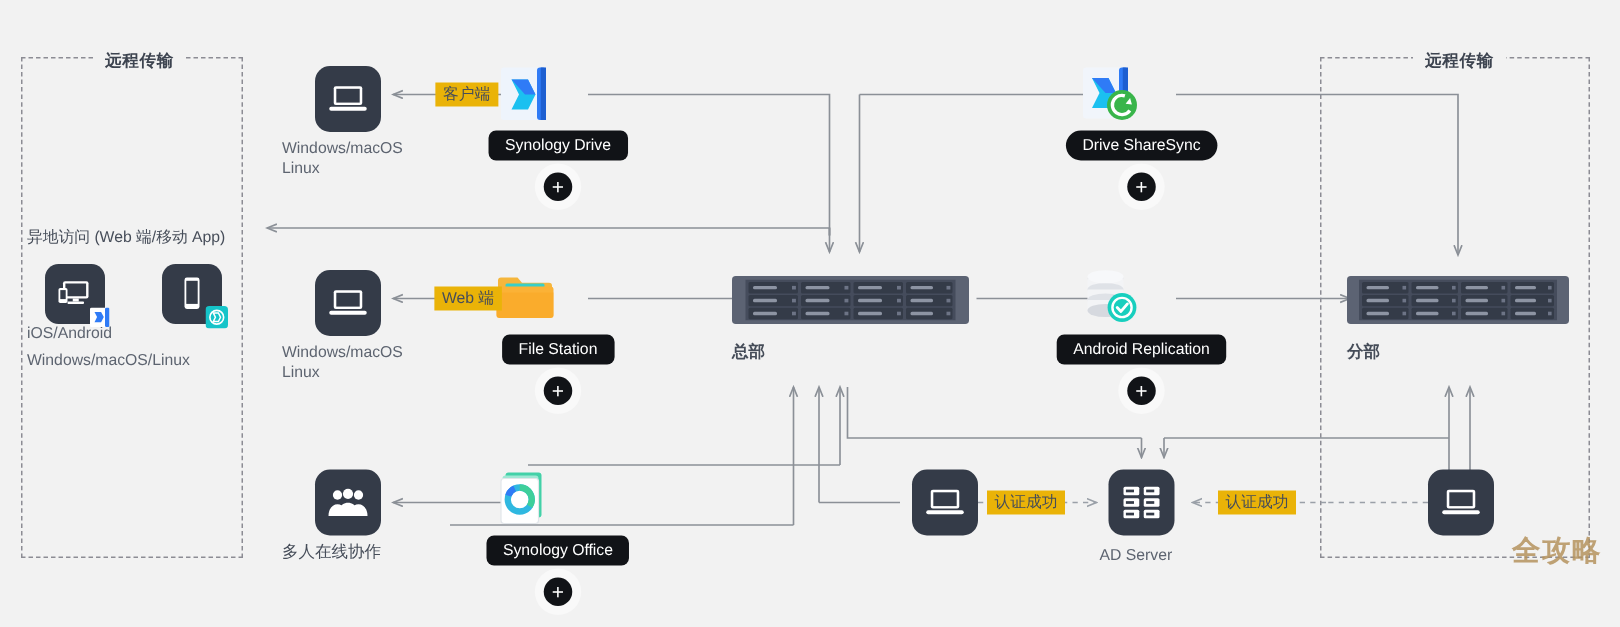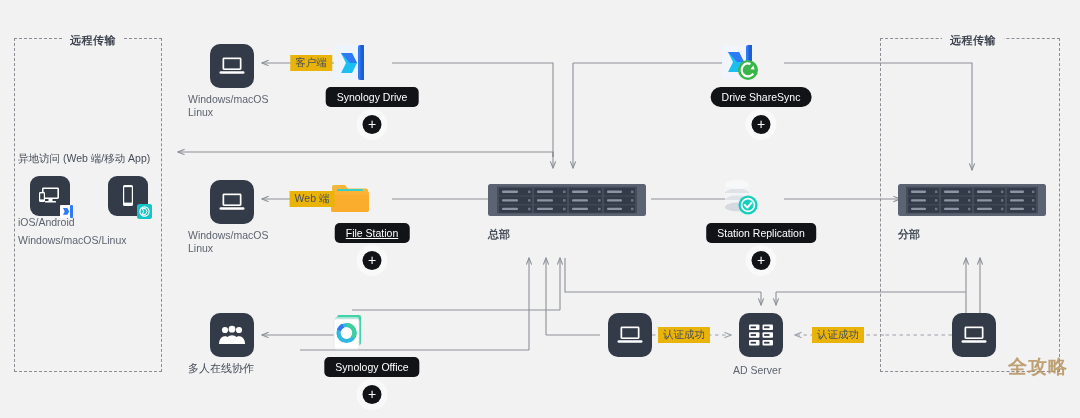--- a/index.html
+++ b/index.html
@@ -243,21 +243,21 @@
       </div>
   </div>
 
   <div class="node" style="left:328px;top:178px;width:88px;">
     <svg width="44" height="42" viewBox="0 0 44 42">
       <path d="M4,9 a2,2 0 0 1 2,-2 h11 l3,3.5 h18 a2,2 0 0 1 2,2 v3 H4 Z" fill="#f5b63c"></path>
       <rect x="9" y="11" width="26" height="5" rx="1" fill="#38cfc8"></rect>
       <path d="M3,15 a2,2 0 0 1 2,-2 h34 a2,2 0 0 1 2,2 v17 a2,2 0 0 1 -2,2 h-34 a2,2 0 0 1 -2,-2 Z" fill="#fbb236"></path>
       <path d="M3,17 h38 v15 a2,2 0 0 1 -2,2 h-34 a2,2 0 0 1 -2,-2 Z" fill="#f9a825" opacity=".55"></path>
     </svg>
-    <div class="chip" style="top:45px;text-decoration:underline;">File Station</div>
+    <div class="chip" style="top:45px;">File Station</div>
     <div class="plusbtn" style="top:73px;">
         <span>+</span>
       </div>
   </div>
 
   <div class="node" style="left:328px;top:312px;width:88px;">
     <svg width="42" height="42" viewBox="0 0 42 42">
       <rect x="9" y="3" width="24" height="30" rx="2" fill="#43d1a8"></rect>
       <rect x="7" y="5" width="24" height="30" rx="2" fill="#9fe8d4"></rect>
       <rect x="6" y="7" width="25" height="30" rx="2" fill="#ffffff" stroke="#e2e6ea" stroke-width=".8"></rect>
@@ -347,21 +347,21 @@
         <rect x="8" y="15" width="24" height="7" fill="#f3f4f6"></rect>
         <ellipse cx="20" cy="22" rx="12" ry="4.4" fill="#dfe2e7"></ellipse>
         <rect x="8" y="22" width="24" height="7" fill="#f3f4f6"></rect>
         <ellipse cx="20" cy="29" rx="12" ry="4.4" fill="#d6d9df"></ellipse>
         <ellipse cx="20" cy="6.5" rx="12" ry="4.4" fill="#f7f8fa"></ellipse>
       </g>
       <circle cx="31" cy="27" r="9.6" fill="#18cfbe"></circle>
       <circle cx="31" cy="27" r="6.4" fill="none" stroke="#fff" stroke-width="1.6"></circle>
       <path d="M27.8,27 L30.3,29.6 L34.6,24.6" fill="none" stroke="#fff" stroke-width="1.9" stroke-linecap="round" stroke-linejoin="round"></path>
     </svg>
-    <div class="chip" style="top:45px;">Station Replication</div>
+    <div class="chip" style="top:45px;">Android Replication</div>
     <div class="plusbtn" style="top:73px;">
         <span>+</span>
       </div>
   </div>
 
   <div class="node" style="left:898px;top:182px;width:148px;">
     <svg width="148" height="36" viewBox="0 0 148 36">
       <rect x="0" y="2" width="148" height="32" rx="2.5" fill="#5c6373"></rect>
       <rect x="8" y="4.5" width="132" height="27" fill="#454c5c"></rect>
       <g fill="#343b48">

